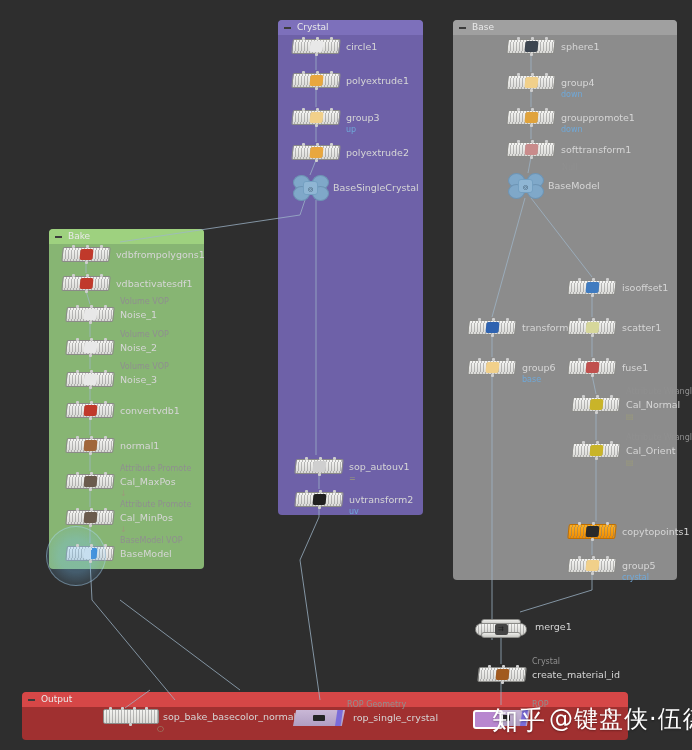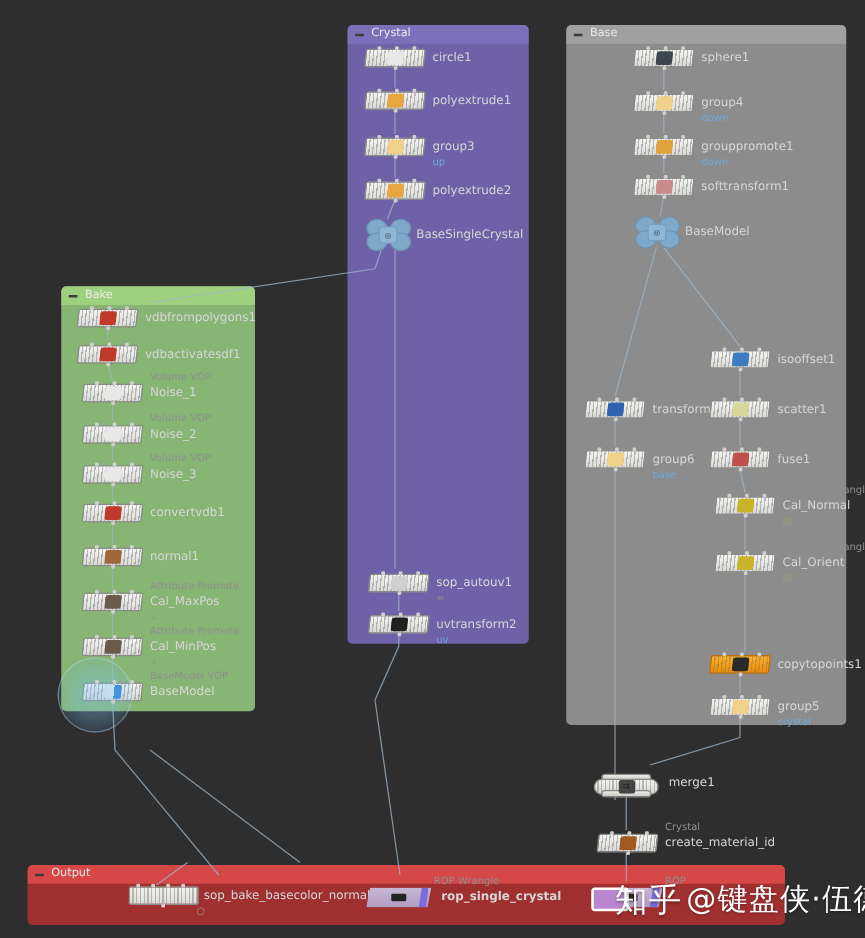--- a/index.html
+++ b/index.html
@@ -575,22 +575,22 @@
         <div class="dot bot" style="left: 26px;"></div>
         <div class="nlabel" style="left: 60px;">sop_bake_basecolor_normal</div>
         <div class="nsub dim">○</div>
       </div>
       <div class="node" style="left: 293px; top: 710px;">
         <div class="ropnode">
           <div class="trap"></div>
           <div class="accent" style="background: rgb(123, 108, 217);"></div>
           <div class="screen"></div>
         </div>
-        <div class="ntype">ROP Wrangle</div>
-        <div class="nlabel" style="left: 60px; font-weight: bold;">rop_single_crystal</div>
+        <div class="ntype">ROP Geometry</div>
+        <div class="nlabel" style="left: 60px;">rop_single_crystal</div>
       </div>
       <div class="node" style="left: 478px; top: 710px;">
         <div class="ropnode">
           <div class="trap"></div>
           <div class="accent" style="background: rgb(123, 108, 217);"></div>
           <div class="screen"></div>
         </div>
         <div class="ntype">ROP</div>
       </div>
     </div>

